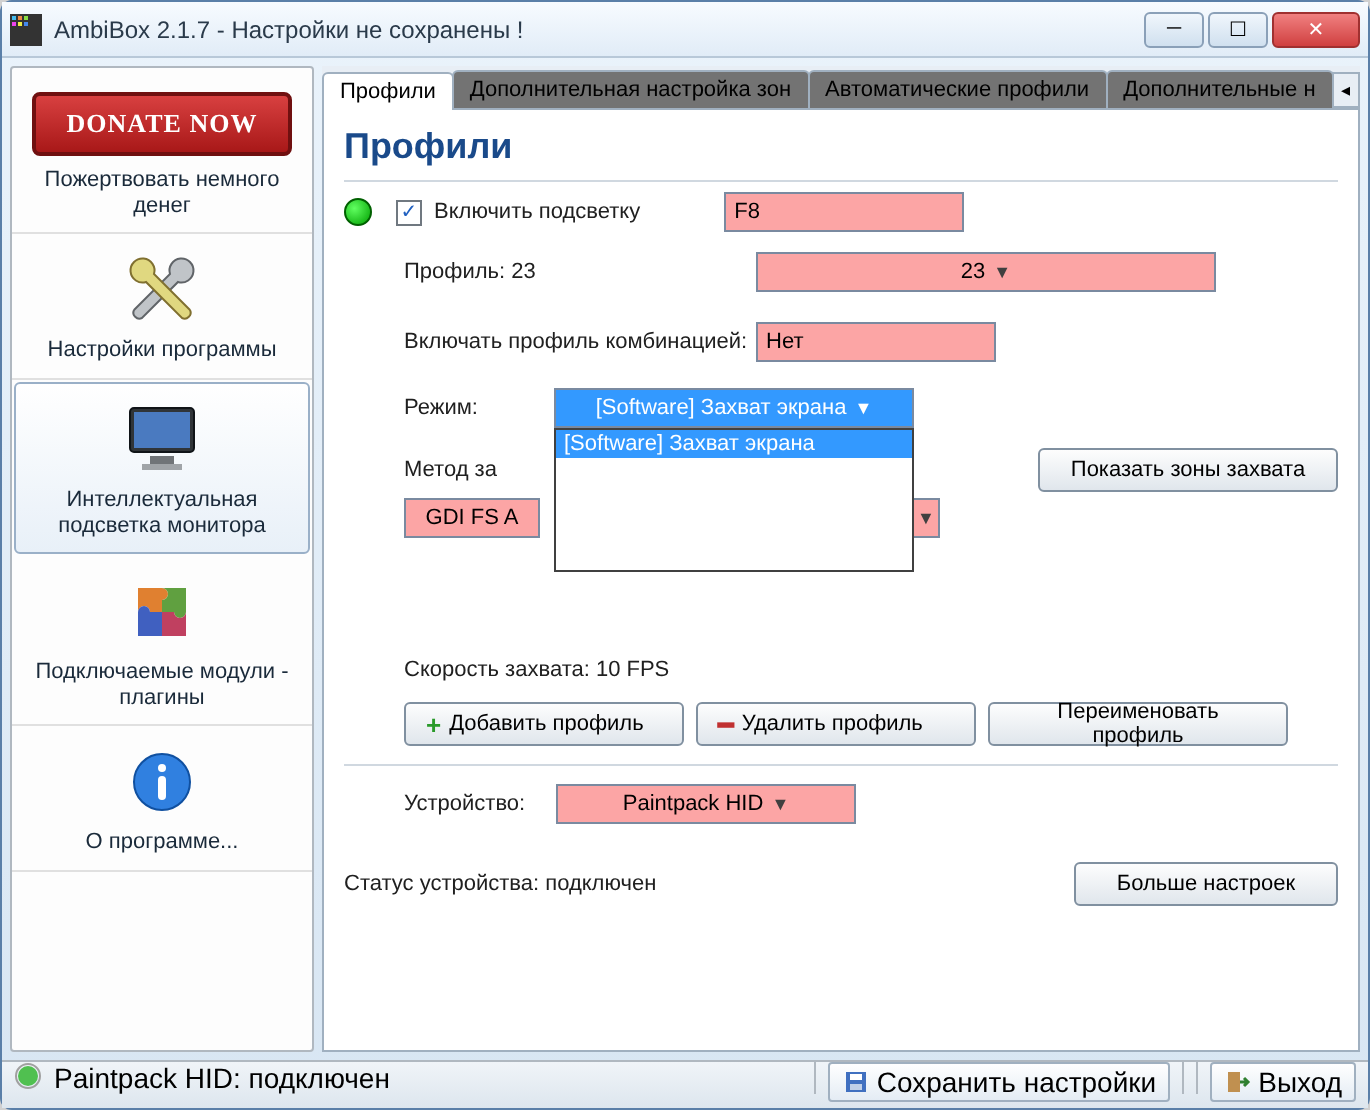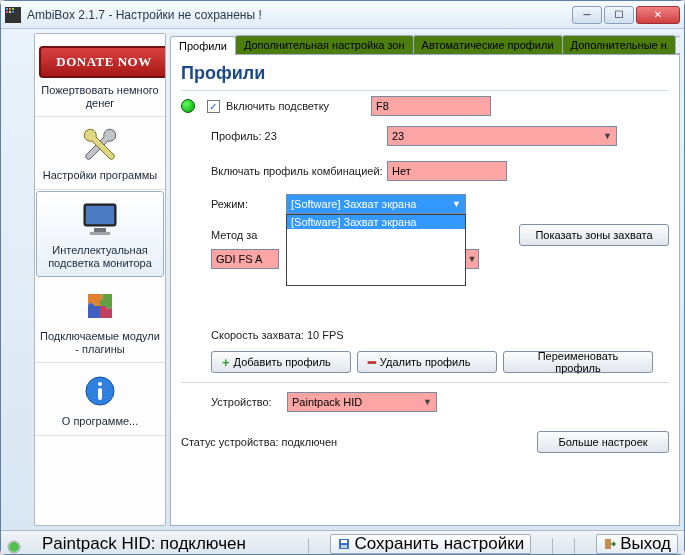--- a/index.html
+++ b/index.html
@@ -48,28 +48,27 @@
   .win-btn.close { background: linear-gradient(#f08080, #d04040); color: #fff; border-color: #a03030; width: 44px; }
   .win-btn.max, .win-btn.min { }
   .client {
     flex: 1;
     display: flex;
     padding: 4px;
     gap: 4px;
     overflow: hidden;
   }
   .sidebar {
-    width: 132px;
+    width: 152px;
     background: #fdfdfd;
     border: 1px solid #b0b8c0;
     border-radius: 2px;
     display: flex;
     flex-direction: column;
     overflow-y: auto;
-    margin-left: 29px;
   }
   .side-item {
     padding: 6px 4px;
     text-align: center;
     border-bottom: 1px solid #e0e0e0;
     cursor: pointer;
   }
   .side-item.active {
     background: linear-gradient(#fff, #e8f0f8);
     border: 1px solid #9ab0c8;
@@ -108,21 +107,21 @@
     border-bottom: 1px solid #a0b0c0;
     background: #e8eef5;
     align-items: flex-end;
     height: 22px;
   }
   .tab {
     padding: 3px 8px;
     border: 1px solid #a0b0c0;
     border-bottom: none;
     margin-right: -1px;
-    background: #4d7c0f;
+    background: #737373;
     font-size: 11px;
     cursor: pointer;
     border-radius: 3px 3px 0 0;
     white-space: nowrap;
   }
   .tab.active {
     background: #fff;
     position: relative;
     top: 1px;
   }
@@ -182,21 +181,21 @@
     border: 1px solid #7a8aa0;
     background: #fca5a5;
     height: 20px;
     padding: 1px 4px;
     font-size: 11px;
     font-family: inherit;
   }
   .combo {
     display: flex;
     align-items: center;
-    justify-content: space-between;
+    justify-content: center;
     cursor: pointer;
   }
   .combo .arrow {
     font-size: 9px;
     color: #404040;
     margin-left: 4px;
   }
   .combo.open {
     background: #fff;
     position: relative;
@@ -237,24 +236,24 @@
   .btn .minus { color: #c03030; font-weight: bold; font-size: 13px; }
   .label { color: #202020; white-space: nowrap; }
   .spacer { flex: 1; }
   hr.sep { border: none; border-top: 1px solid #d0d8e0; margin: 4px 0; }
 
   .statusbar {
     height: 24px;
     background: linear-gradient(#f0f4f8, #dde6ee);
     border-top: 1px solid #b0b8c0;
     display: flex;
-    align-items: flex-end;
+    align-items: flex-start;
     padding: 0 6px;
-    gap: 21px;
-    font-size: 17px;
+    gap: 6px;
+    font-size: 14px;
   }
   .status-sep {
     width: 1px; height: 16px; background: #b0b8c0;
   }
   .sb-btn {
     height: 20px;
     padding: 0 6px;
     border: 1px solid #a0b0c0;
     background: linear-gradient(#fff, #e4ecf4);
     border-radius: 2px;

